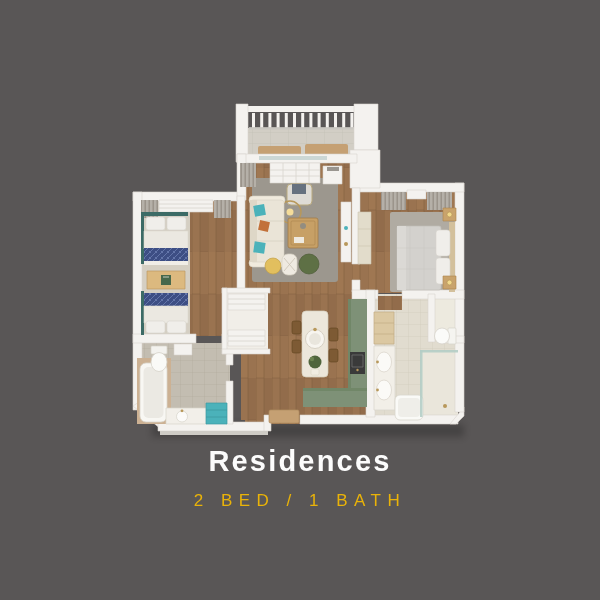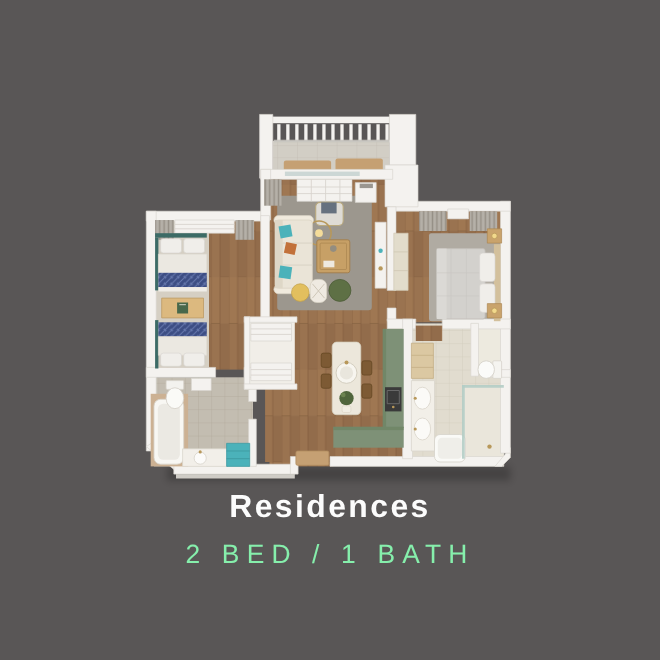--- a/index.html
+++ b/index.html
@@ -1,21 +1,21 @@
 <!DOCTYPE html>
 <html style="--bg: #595656; --wall: #f4f2ef; --wallEdge: #d8d4ce; --wallFace: #cfccc6; --wood: #9a7350; --woodLine: #7d5a3b; --woodLight: #b08457; --rug: #9c978e; --carpet: #d5cfc3; --sofa: #eae4d7; --teal: #4bb2ba; --tealDark: #3c6b66; --navy: #3d4e84; --navyLight: #7284b8; --sage: #7e9177; --sageEdge: #69805f; --island: #ece7db; --concrete: #d2cec5; --tileA: #c3bdb1; --tileB: #e1dccf; --tan: #c5a073; --bedGray: #d3d1cd; --pillow: #f0eeea; --greenPouf: #5e7045; --yellow: #e2bf5e; --orange: #c2713a; --gold: #b8985a; --tableWood: #c7a066; --drape: #b5b0a8; --appliance: #3a3a3a;"><head>
 <meta charset="utf-8">
 <style>
   html,body{margin:0;padding:0;background:#3a3a3a;}
   .stage{position:relative;width:600px;height:600px;background:var(--bg,#595656);overflow:hidden;
          font-family:"Liberation Sans",sans-serif;}
   .plan-svg{position:absolute;left:0;top:0;}
   .footer{position:absolute;left:0;top:444px;width:100%;text-align:center;}
   .title{font-size:29px;font-weight:700;letter-spacing:2.2px;color:#fcfcfc;line-height:34px;}
-  .subtitle{margin-top:13px;font-size:24px;font-weight:400;letter-spacing:6.5px;color:#86efac;}
+  .subtitle{margin-top:13px;font-size:17px;font-weight:400;letter-spacing:6.5px;color:#eab308;}
   svg *{vector-effect:non-scaling-stroke;}
 </style>
 </head>
 <body>
 
 <div class="stage">
 
 <svg class="plan-svg" width="600" height="600" viewBox="0 0 600 600">
   <defs>
     <filter id="soft" x="-50%" y="-50%" width="200%" height="200%">

